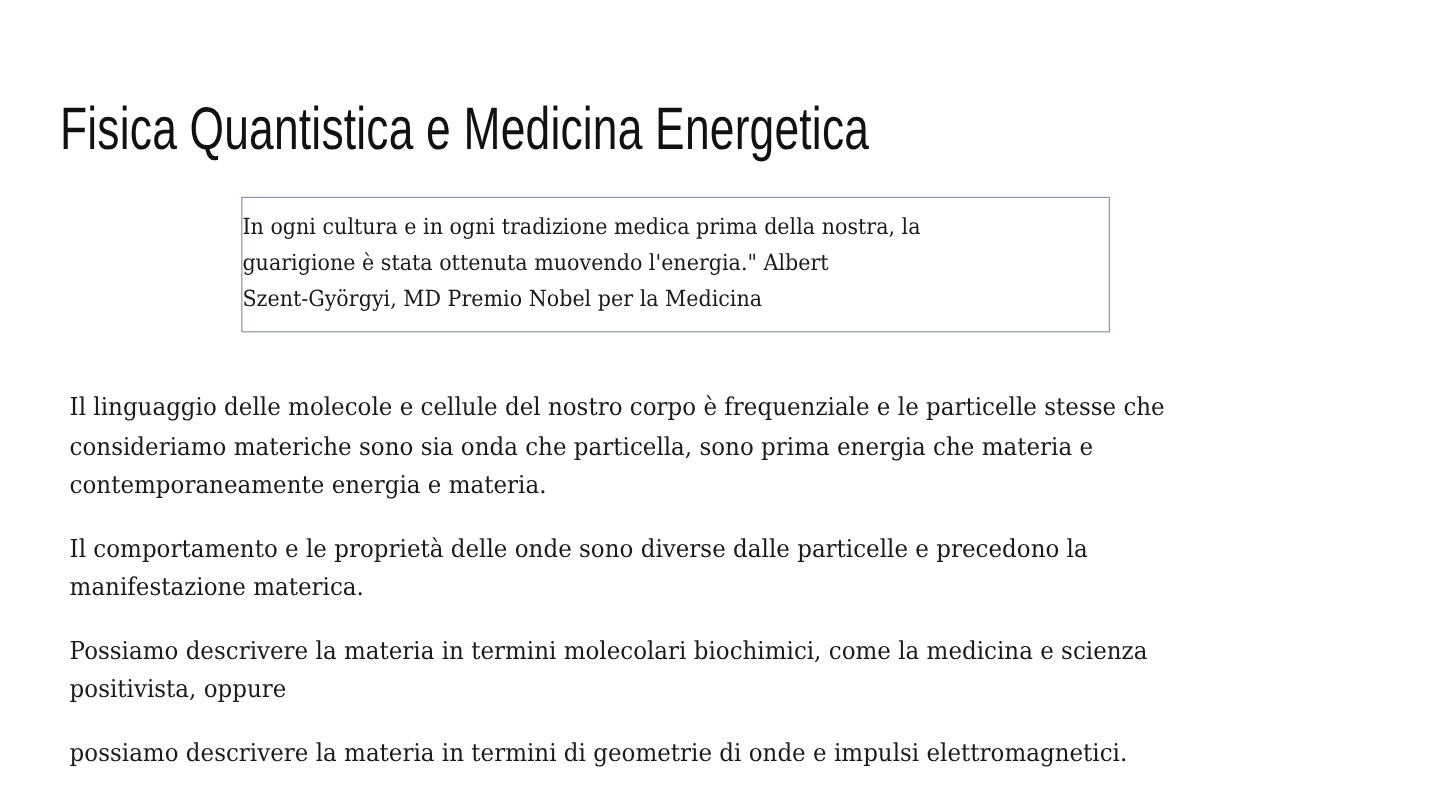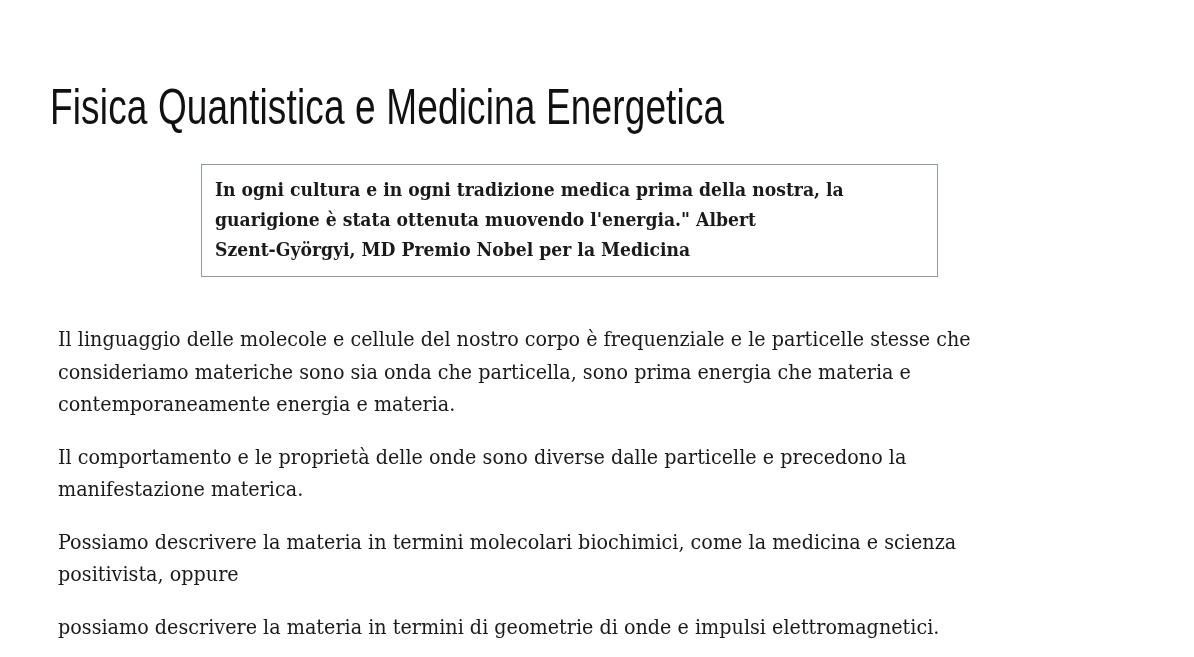--- a/index.html
+++ b/index.html
@@ -28,24 +28,23 @@
       transform-origin: left top;
       transform: scaleX(0.74);
       letter-spacing: 0.2px;
     }
     .quote-box {
       position: absolute;
       left: 201px;
       top: 164px;
       width: 711px;
       height: 89px;
-      padding: 10px 11px 12px 13px;
+      padding: 10px 11px 12px 0;
       border: 1.5px solid #8c9aa8;
       box-sizing: content-box;
-      font-weight: bold;
     }
     .quote-text {
       margin: 0;
       font-family: "DejaVu Serif", "Liberation Serif", serif;
       font-size: 18.5px;
       line-height: 30px;
       color: #1a1a1a;
       transform-origin: left top;
       transform: scaleX(0.93);
       width: 700px;

